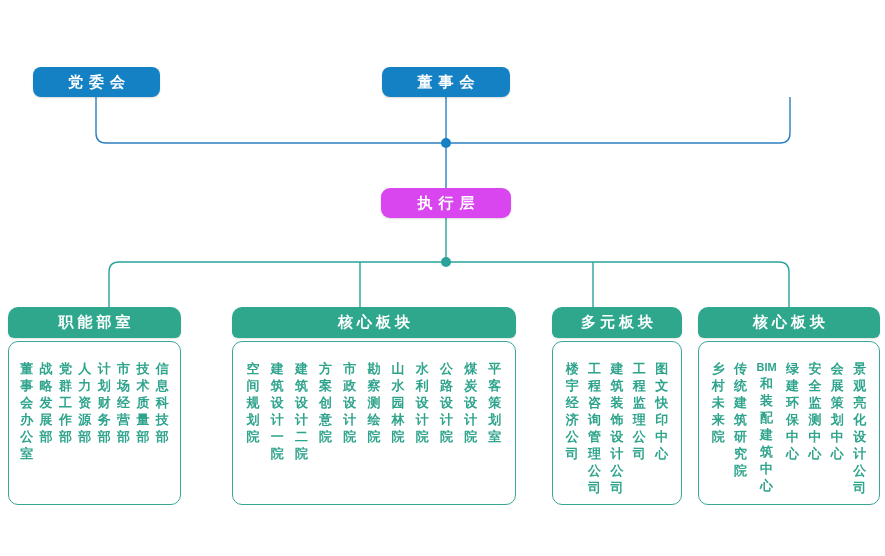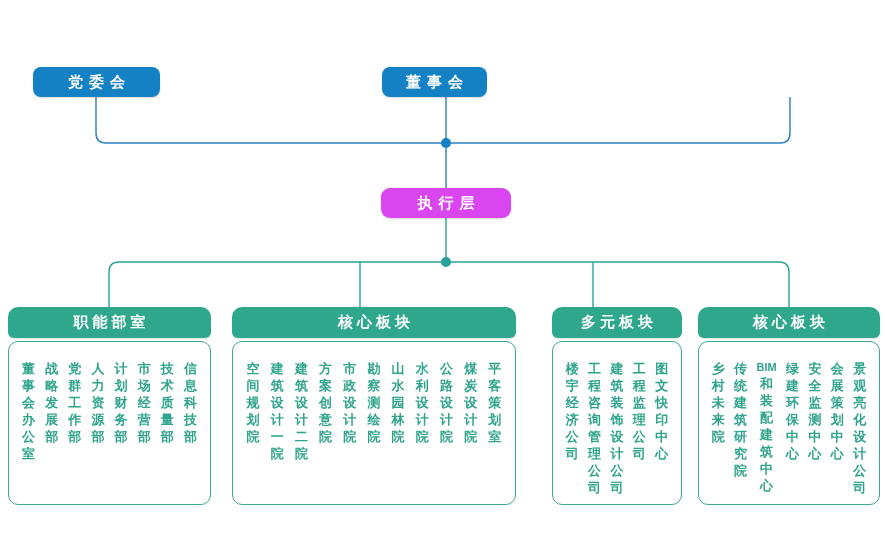--- a/index.html
+++ b/index.html
@@ -108,26 +108,26 @@
       <path d="M 446 218 V 262"></path>
       <path d="M 109 308 V 272 Q 109 262 119 262 H 779 Q 789 262 789 272 V 308"></path>
       <path d="M 360 262 V 308"></path>
       <path d="M 593 262 V 308"></path>
     </g>
     <circle cx="446" cy="262" r="5" fill="#29a29a"></circle>
   </svg>
 
   <div class="node blue" style="left:33px; top:67px; width:127px; height:30px;">党委会</div>
 
-  <div class="node blue" style="left:382px; top:67px; width:105px; height:30px;">董事会</div>
+  <div class="node blue" style="left:382px; top:67px; width:128px; height:30px;">董事会</div>
 
 
   <div class="node exec" style="left:381px; top:188px; width:130px; height:30px;">执行层</div>
 
-  <div class="group" style="left:8px; width:203px;">
+  <div class="group" style="left:8px; width:173px;">
     <div class="group-header">职能部室</div>
     <div class="group-body">
         <div class="vcol">
           <span class="ch">董</span>
           <span class="ch">事</span>
           <span class="ch">会</span>
           <span class="ch">办</span>
           <span class="ch">公</span>
           <span class="ch">室</span>
         </div>

